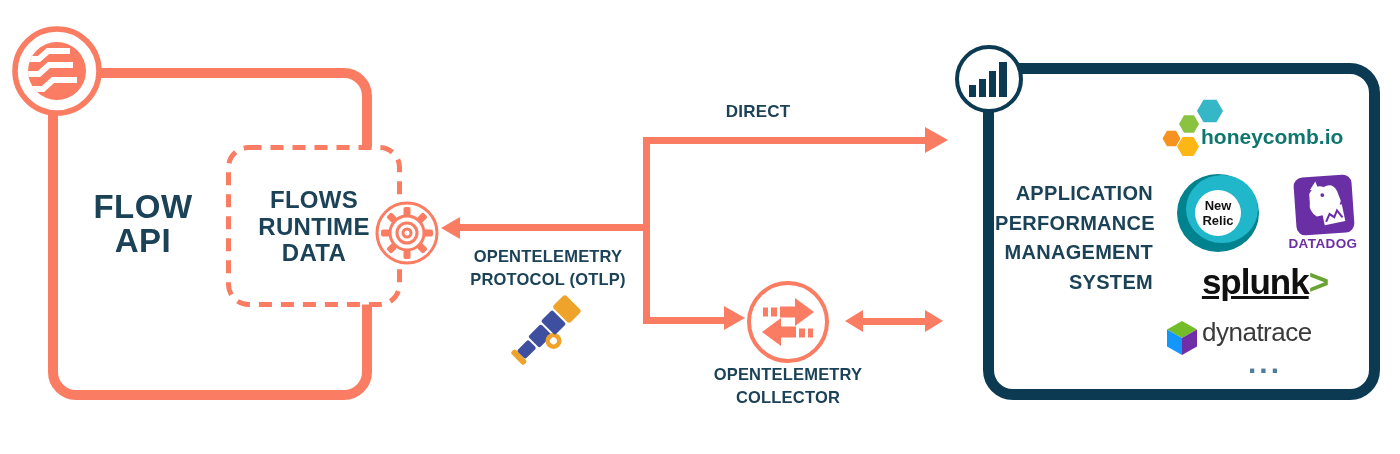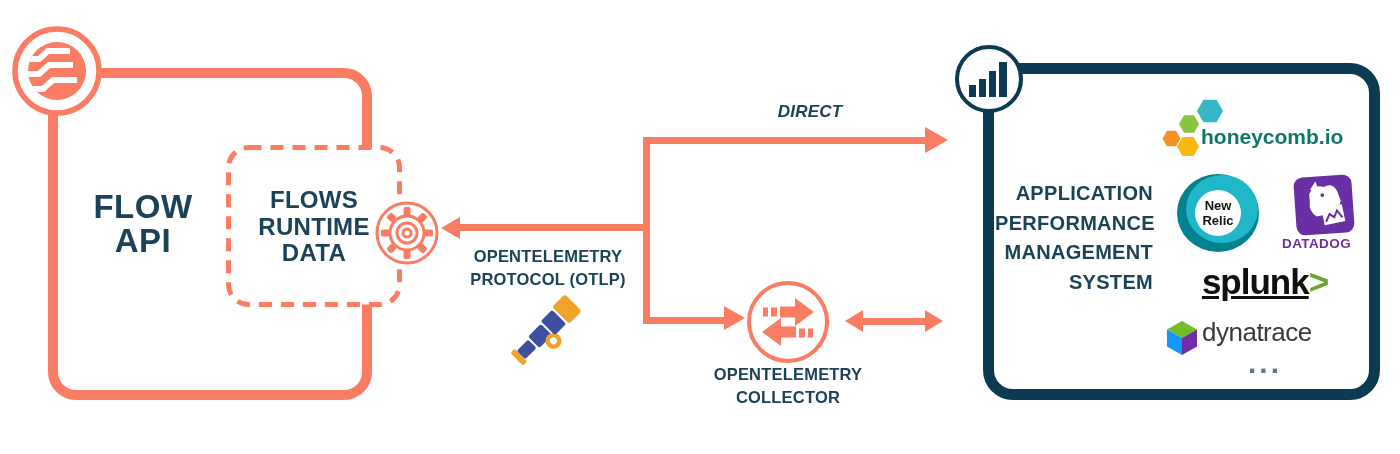--- a/index.html
+++ b/index.html
@@ -11,21 +11,21 @@
             border:10px solid #fa7c62;border-radius:28px;background:transparent;}
   .apm-box{left:983px;top:63px;width:397px;height:337px;box-sizing:border-box;
            border:11px solid #0c3a53;border-radius:30px;background:#fff;}
   
   .navy{color:#1b4257;}
   .flow-title{left:63px;top:190px;width:160px;text-align:center;font-size:33px;
               line-height:34px;font-weight:600;letter-spacing:.5px;}
   .runtime-title{left:228px;top:187px;width:172px;text-align:center;font-size:24px;
                  line-height:26.5px;font-weight:600;letter-spacing:.3px;}
   .conn-label{font-weight:700;letter-spacing:.2px;text-align:center;}
-  .direct-label{left:732px;top:102px;width:156px;font-size:17px;font-style:italic;}
+  .direct-label{left:680px;top:102px;width:156px;font-size:17px;}
   .otlp-label{left:452px;top:245px;width:192px;font-size:16.5px;line-height:23px;}
   .collector-label{left:688px;top:363px;width:200px;font-size:16.5px;line-height:23px;}
   .apm-title{left:995px;top:179px;width:158px;text-align:right;font-size:20px;
              line-height:29.5px;font-weight:600;letter-spacing:.3px;}
   
   .line{background:#fa7c62;}
   .trunk{left:643px;top:137px;width:7px;height:187px;}
   .top-line{left:643px;top:137px;width:282px;height:7px;}
   .mid-line{left:459px;top:224px;width:191px;height:7px;}
   .bot-line{left:643px;top:317px;width:82px;height:7px;}
@@ -41,21 +41,21 @@
                  border-bottom:11px solid transparent;border-right:18px solid #fa7c62;}
   .head-right-dbl{left:925px;top:310px;border-top:11px solid transparent;
                   border-bottom:11px solid transparent;border-left:18px solid #fa7c62;}
   
   .collector-circle{left:747px;top:281px;width:74px;height:74px;border:4px solid #fa7c62;
                     border-radius:50%;background:#fff;}
   .bars-circle{left:955px;top:45px;width:60px;height:60px;border:4px solid #0c3a53;
                border-radius:50%;background:#fff;}
   
   .honeycomb-text{left:1201px;top:125px;font-size:21px;font-weight:700;color:#0f766e;letter-spacing:0;}
-  .datadog-text{left:1282px;top:236px;width:82px;font-size:13.5px;
+  .datadog-text{left:1282px;top:236px;width:82px;text-align:center;font-size:13.5px;
                 font-weight:700;color:#6b2fa5;letter-spacing:.4px;}
   .splunk-wrap{left:1190px;top:262px;width:150px;text-align:center;font-size:35px;
                font-weight:800;letter-spacing:-1px;}
   .splunk-name{color:#101010;text-decoration:underline;}
   .splunk-chev{color:#69a332;}
   .dynatrace-text{left:1202px;top:317px;font-size:26px;font-weight:400;color:#3a3a3a;letter-spacing:-.5px;}
   .dots{left:1245px;top:350px;width:40px;text-align:center;font-size:30px;font-weight:700;
         color:#4e7d99;letter-spacing:3px;line-height:26px;}
 </style>
 </head>

